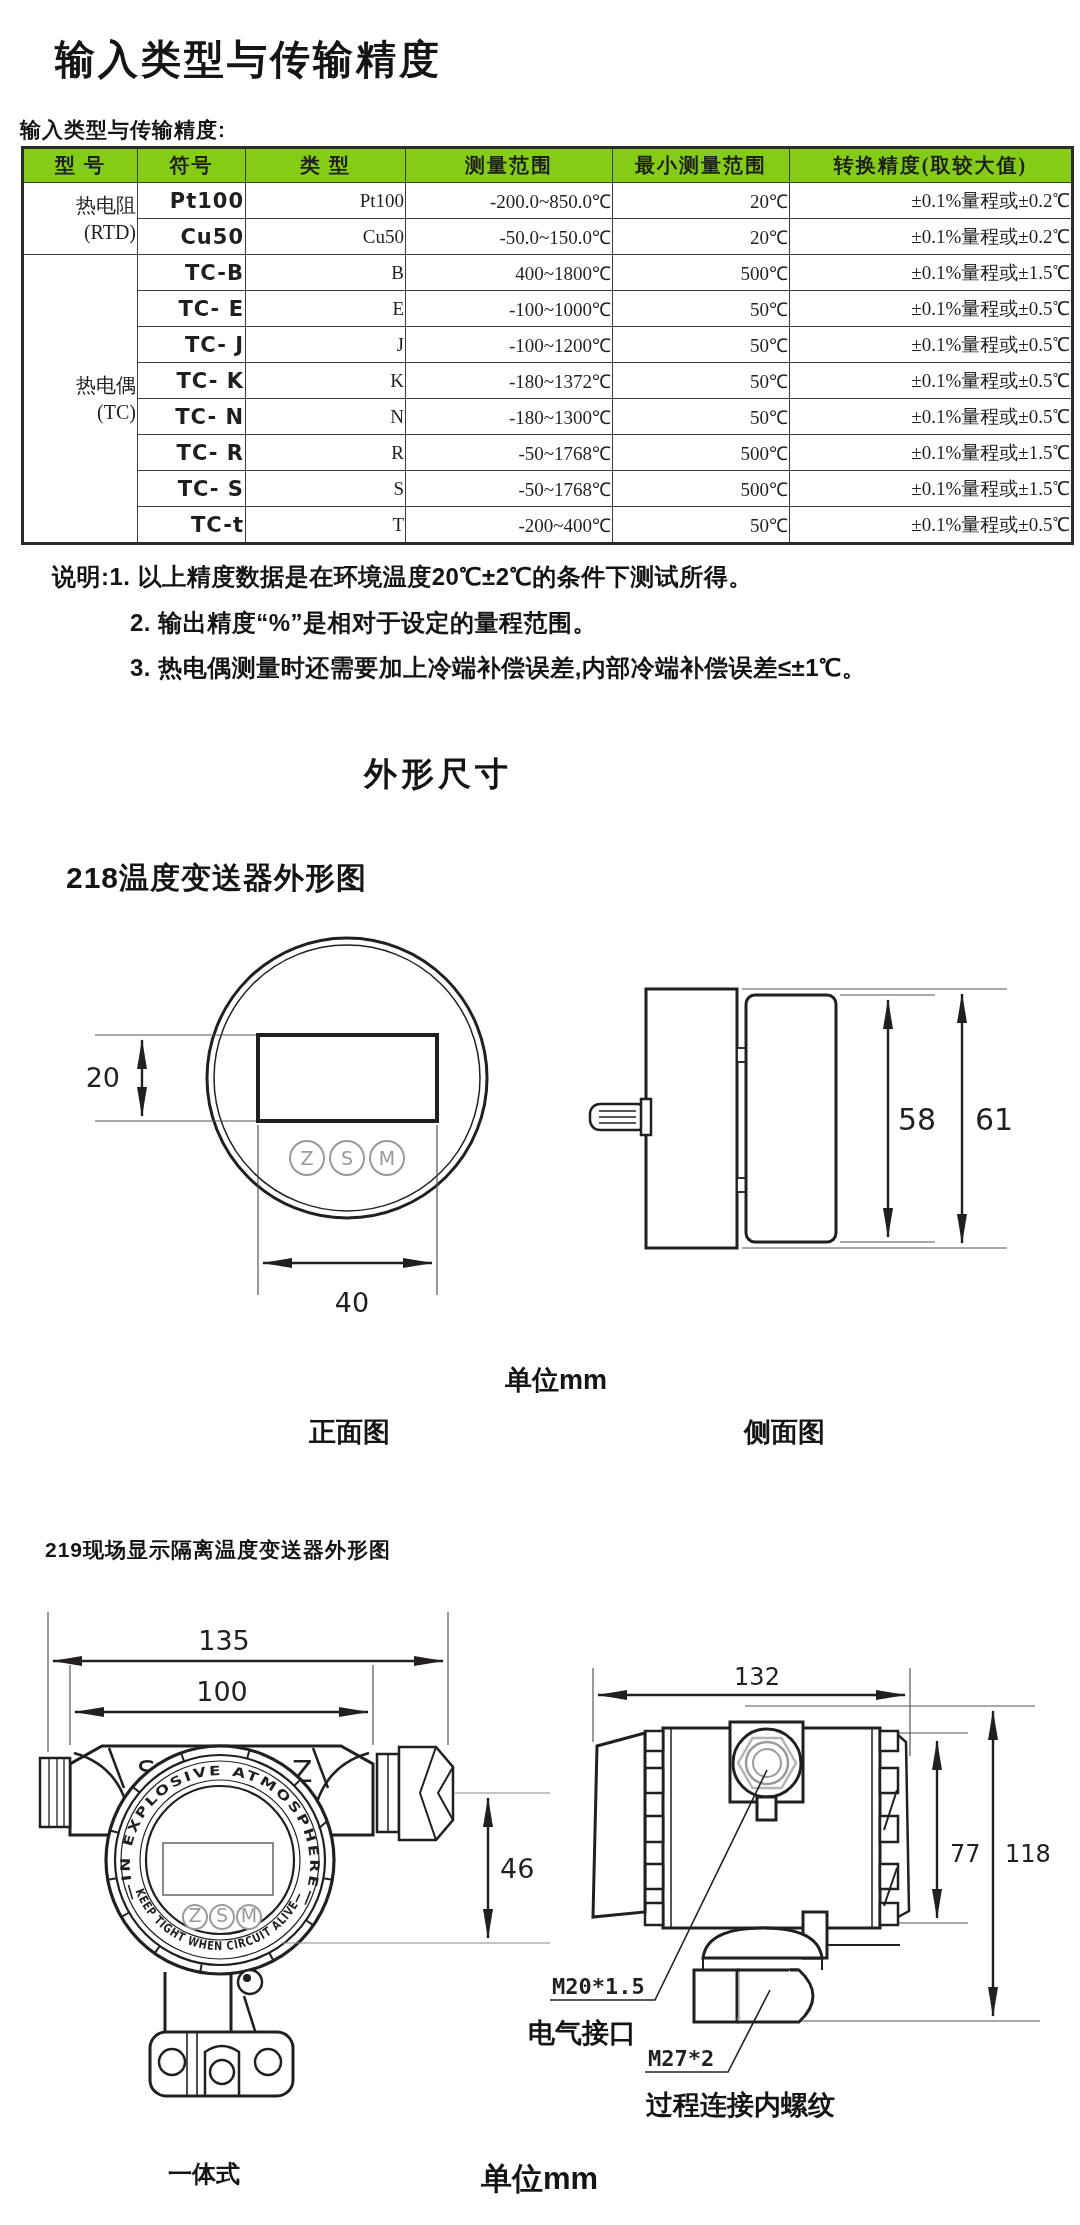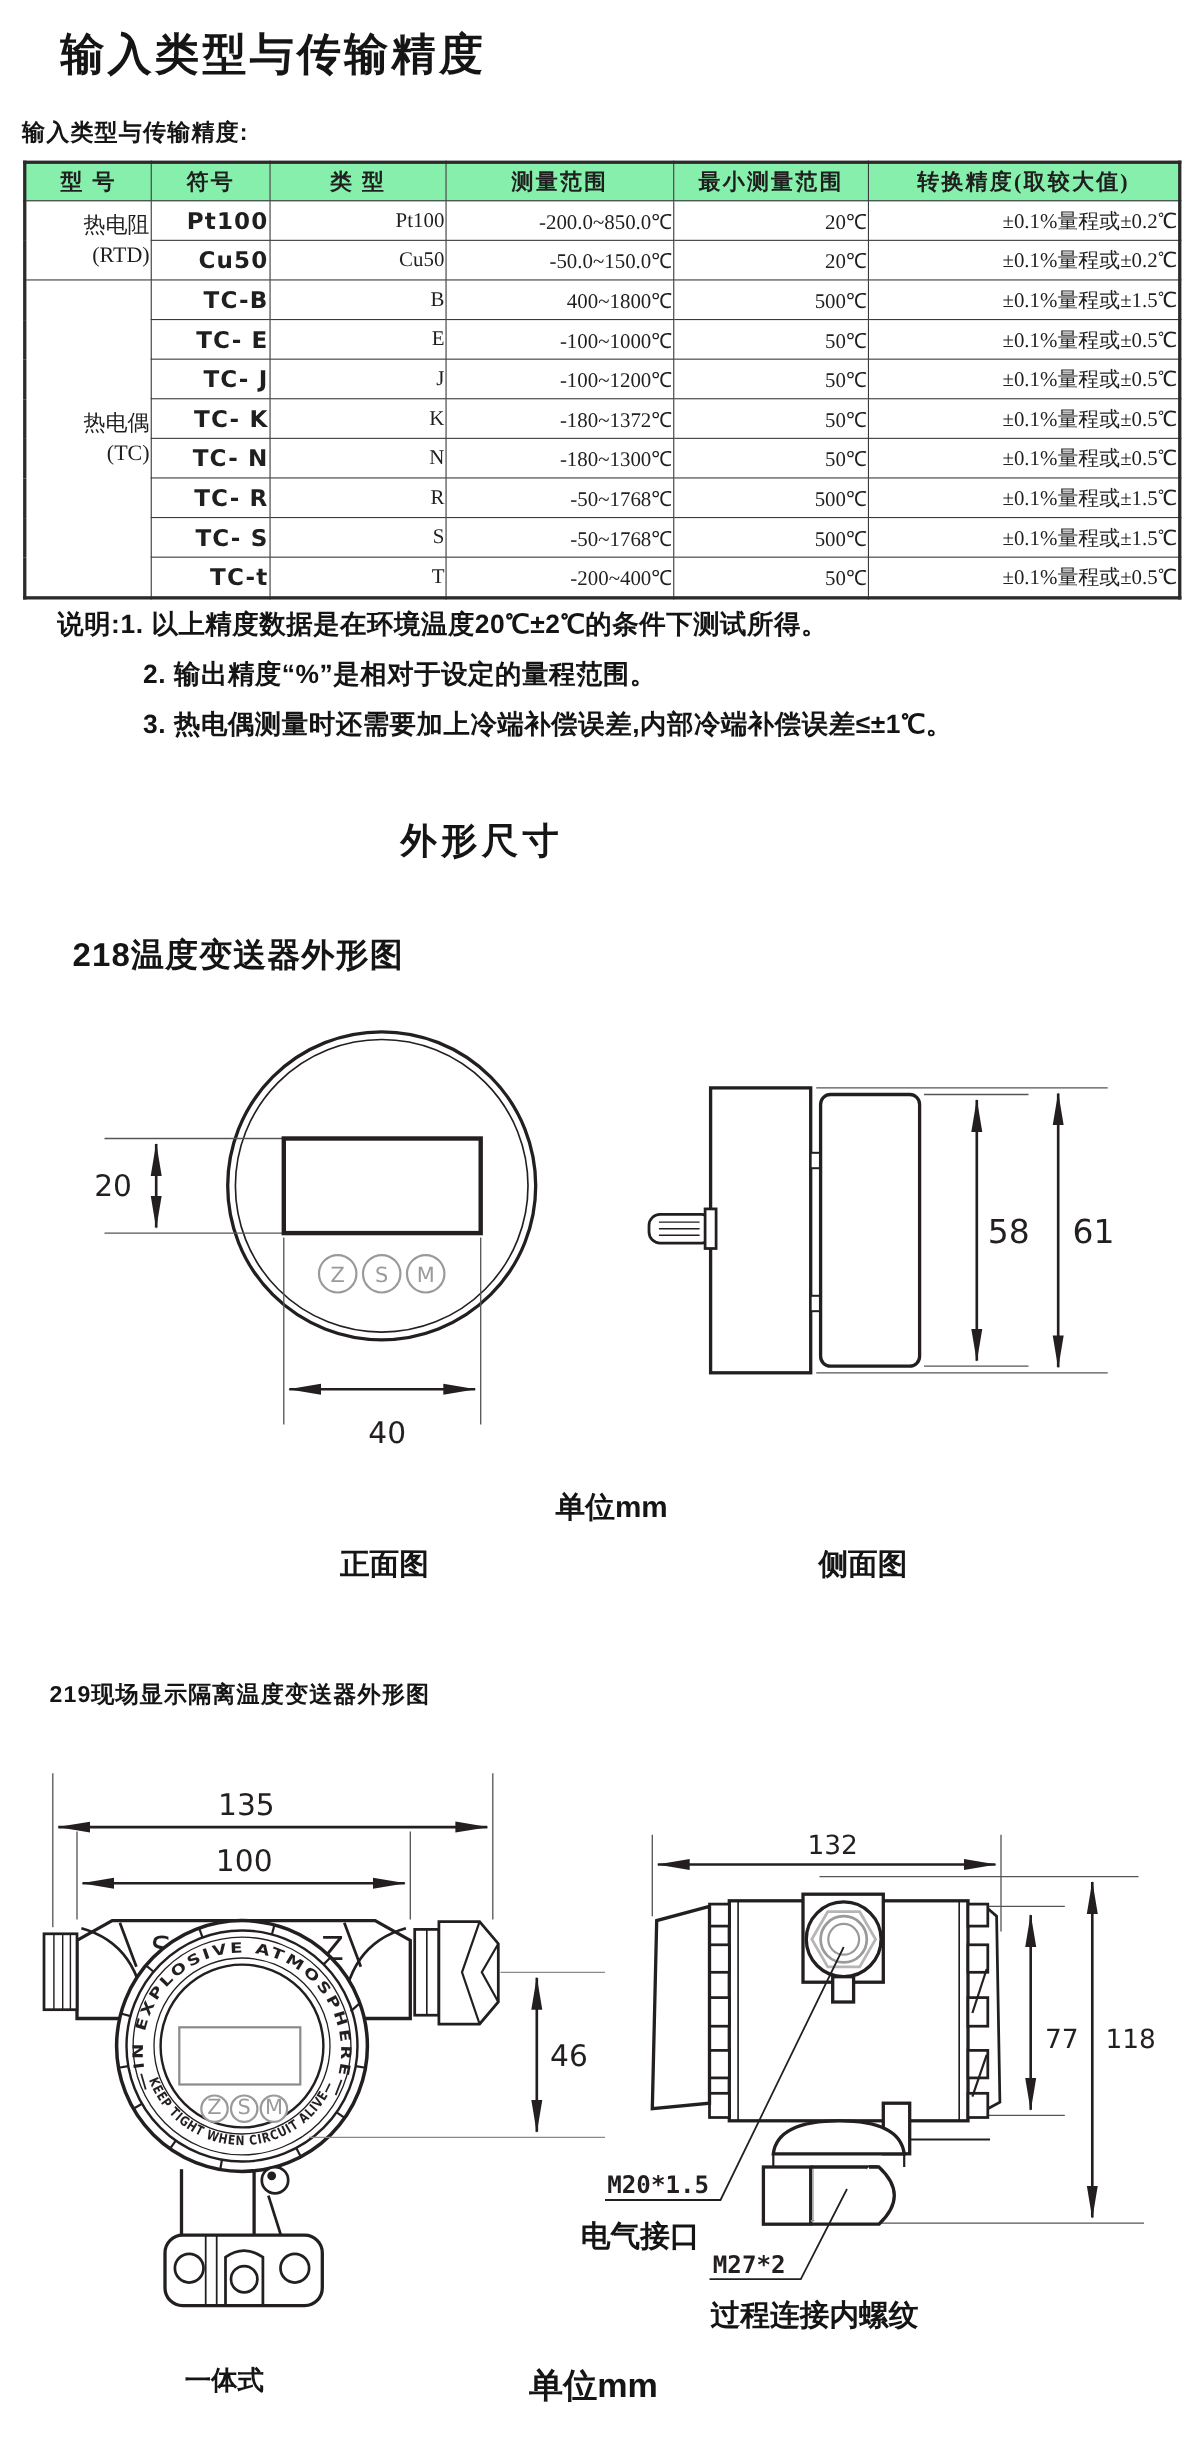--- a/index.html
+++ b/index.html
@@ -1,33 +1,33 @@
 <!DOCTYPE html>
 <html><head>
 <meta charset="utf-8">
 <style>
   html,body{margin:0;padding:0;}
   body{width:1080px;height:2225px;position:relative;background:#ffffff;overflow:hidden;
        font-family:"Liberation Sans",sans-serif;color:#1f1f1f;}
-  .abs{position:absolute;}
+  .abs{position:absolute;margin-top:10px;}
   .zh-bold{font-family:"Liberation Sans",sans-serif;font-weight:700;color:#151515;}
 
   
   #main-title{left:55px;top:22px;font-size:40px;font-weight:700;letter-spacing:3px;}
   #sub-title{left:20px;top:106px;font-size:21px;font-weight:700;letter-spacing:1px;}
   #section2-title{left:0;top:742px;width:876px;text-align:center;font-size:33px;font-weight:700;letter-spacing:4px;}
   #fig218-title{left:66px;top:848px;font-size:30px;font-weight:700;letter-spacing:1px;}
   #fig219-title{left:45px;top:1526px;font-size:21px;font-weight:700;letter-spacing:1px;}
 
   
   #spec-table{position:absolute;left:21px;top:146px;width:1050px;border-collapse:collapse;
               table-layout:fixed;font-family:"Liberation Serif",serif;}
   #spec-table, #spec-table th, #spec-table td{border:1.4px solid #3a3a3a;}
   #spec-table{border:3px solid #2b2b2b;}
-  #spec-table th{height:31px;background:#86efac;font-size:20px;font-weight:700;letter-spacing:2px;}
+  #spec-table th{height:31px;background:#84cc16;font-size:20px;font-weight:700;letter-spacing:2px;}
   #spec-table td{height:33px;text-align:right;vertical-align:middle;font-size:19px;}
   #spec-table td.c-model{font-size:20px;line-height:27px;}
   #spec-table td.c-sym{font-family:"DejaVu Sans",sans-serif;font-weight:700;font-size:21px;letter-spacing:1px;}
   #spec-table td.c-type,#spec-table td.c-range,#spec-table td.c-min,#spec-table td.c-acc{font-size:19px;}
 
   
   .note-line{font-size:24px;font-weight:600;color:#141414;letter-spacing:0.5px;}
   #note1{left:52px;top:551px;}
   #note2{left:130px;top:597px;}
   #note3{left:130px;top:642px;}

